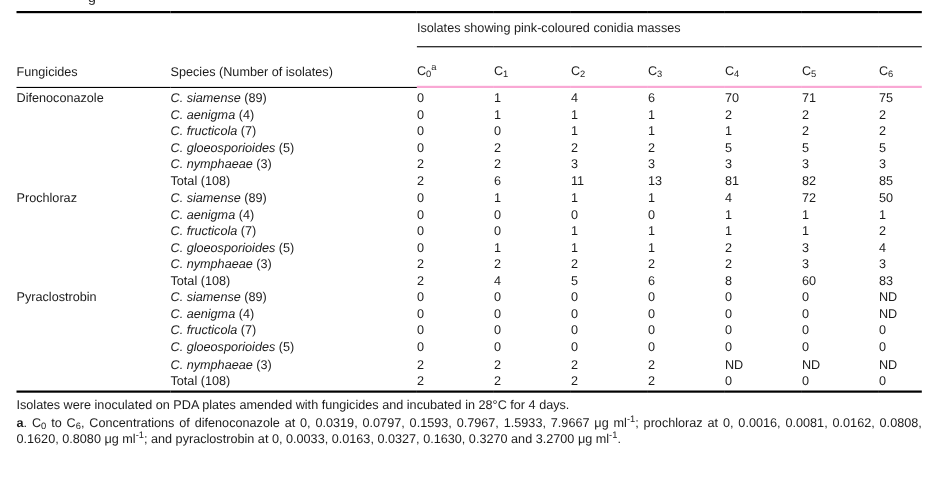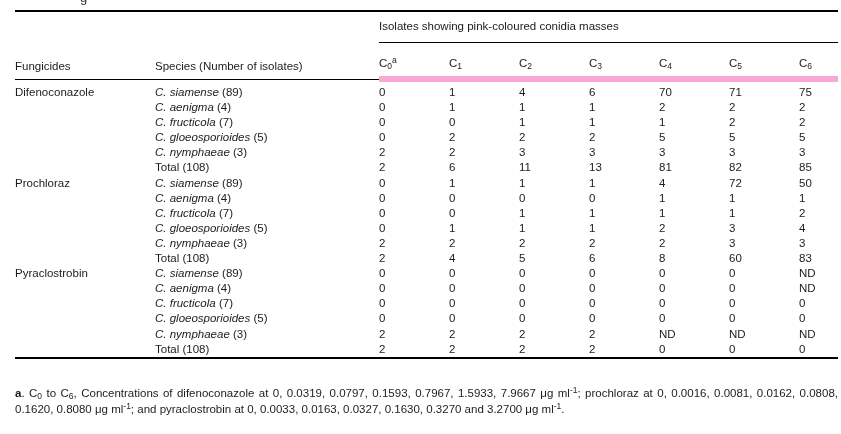--- a/index.html
+++ b/index.html
@@ -21,31 +21,31 @@
   col.c-fung { width:140px; }
   col.c-spec { width:224px; }
   col.c-conc { width:70px; }
   col.c-conc-last { width:auto; }
   th, td { font-weight:normal; text-align:left; padding:0; }
   th.span-head {
     height:31px; vertical-align:middle; padding-bottom:2px;
     border-bottom:1px solid #000;
     margin-top:48px;
   }
-  th.hdr { height:37px; vertical-align:bottom; padding-bottom:7px; border-bottom:6px solid #f9a8d4; }
+  th.hdr { height:37px; vertical-align:bottom; padding-bottom:7px; border-bottom:2px solid #f9a8d4; }
   th.side-hdr { vertical-align:bottom; padding-bottom:7px; border-bottom:1px solid #000; }
   tbody td { line-height:15.1px; vertical-align:bottom; }
   tbody tr.first-row td { padding-top:3px; }
   sub { font-size:8.5px; vertical-align:-2px; line-height:0; }
   sup { font-size:8.5px; vertical-align:4.5px; line-height:0; }
   .footnotes {
     position:absolute; left:15px; top:362px; width:823px;
     font-size:11.5px; line-height:15.6px;
   }
-  .fn-a { text-align:justify;margin-top:24px; }
+  .fn-a { text-align:justify; }
   .seg-bold { font-weight:bold; }
   i { font-style:italic;text-align:right; }
 </style>
 </head>
 <body>
 
 <div class="artifact">g</div>
 
 <table class="main">
   <colgroup>
@@ -271,14 +271,15 @@
         <td>2</td>
         <td>2</td>
         <td>0</td>
         <td>0</td>
         <td>0</td>
       </tr>
     </tbody>
 </table>
 
 <div class="footnotes">
+  <div>Isolates were inoculated on PDA plates amended with fungicides and incubated in 28°C for 4 days.</div>
   <div class="fn-a"><span class="seg-bold">a</span><span>. C</span><sub>0</sub><span> to C</span><sub>6</sub><span>, Concentrations of difenoconazole at 0, 0.0319, 0.0797, 0.1593, 0.7967, 1.5933, 7.9667 μg ml</span><sup>-1</sup><span>; prochloraz at 0, 0.0016, 0.0081, 0.0162, 0.0808, 0.1620, 0.8080 μg ml</span><sup>-1</sup><span>; and pyraclostrobin at 0, 0.0033, 0.0163, 0.0327, 0.1630, 0.3270 and 3.2700 μg ml</span><sup>-1</sup><span>.</span></div>
 </div>
 
 </body></html>

